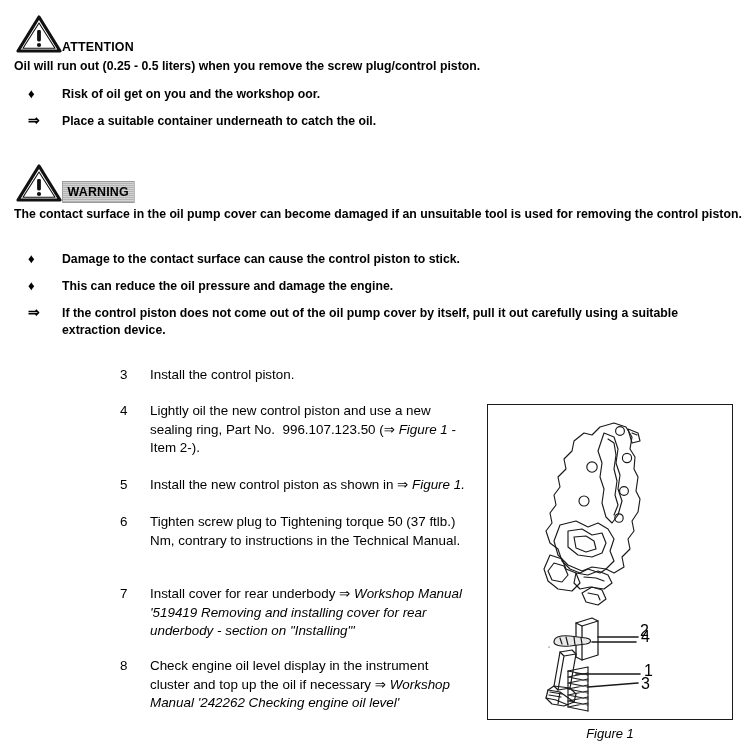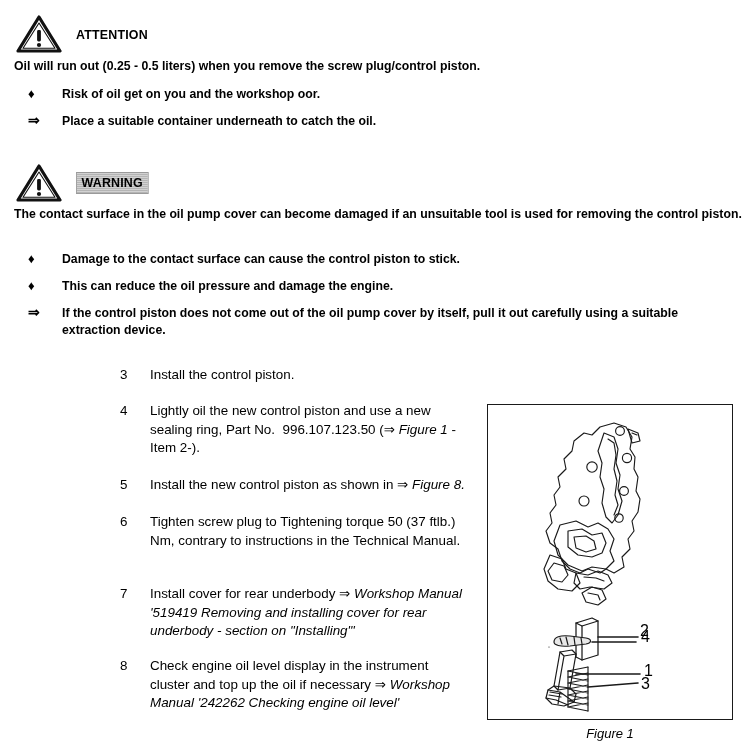--- a/index.html
+++ b/index.html
@@ -18,22 +18,21 @@
 
   
   .abs { position: absolute; }
 
   
   .tri-icon { display: block; }
 
   
   .notice-head {
     display: flex;
-    align-items: center;
-    gap: 14px;
+    align-items: flex-end;
   }
   .notice-label {
     font-weight: bold;
     font-size: 13.5px;
     letter-spacing: 0.2px;
     transform: scaleX(0.92);
     transform-origin: left center;
   }
   .notice-label.boxed {
     background:
@@ -167,21 +166,21 @@
   <span class="step-text">Install the control piston.</span>
 </div>
 
 <div class="abs step-row" style="left:120px; top:402px;">
   <span class="step-num">4</span>
   <span class="step-text">Lightly oil the <b>new</b> control piston and use a <b>new sealing ring</b>, Part No.&nbsp; 996.107.123.50 (⇒&nbsp;<i>Figure 1 </i><b>-Item 2-</b>).</span>
 </div>
 
 <div class="abs step-row" style="left:120px; top:476px;">
   <span class="step-num">5</span>
-  <span class="step-text">Install the new control piston as shown in ⇒ <i>Figure 8.</i></span>
+  <span class="step-text">Install the new control piston as shown in ⇒ <i>Figure 1.</i></span>
 </div>
 
 <div class="abs step-row" style="left:120px; top:513px;">
   <span class="step-num">6</span>
   <span class="step-text">Tighten screw plug to <b>Tightening torque 50 (37 ftlb.) Nm</b>, contrary to instructions in the Technical Manual.</span>
 </div>
 
 <div class="abs step-row" style="left:120px; top:585px;">
   <span class="step-num">7</span>
   <span class="step-text">Install cover for rear underbody ⇒ <i>Workshop Manual '519419 Removing and installing cover for rear underbody - section on "Installing"'</i></span>

